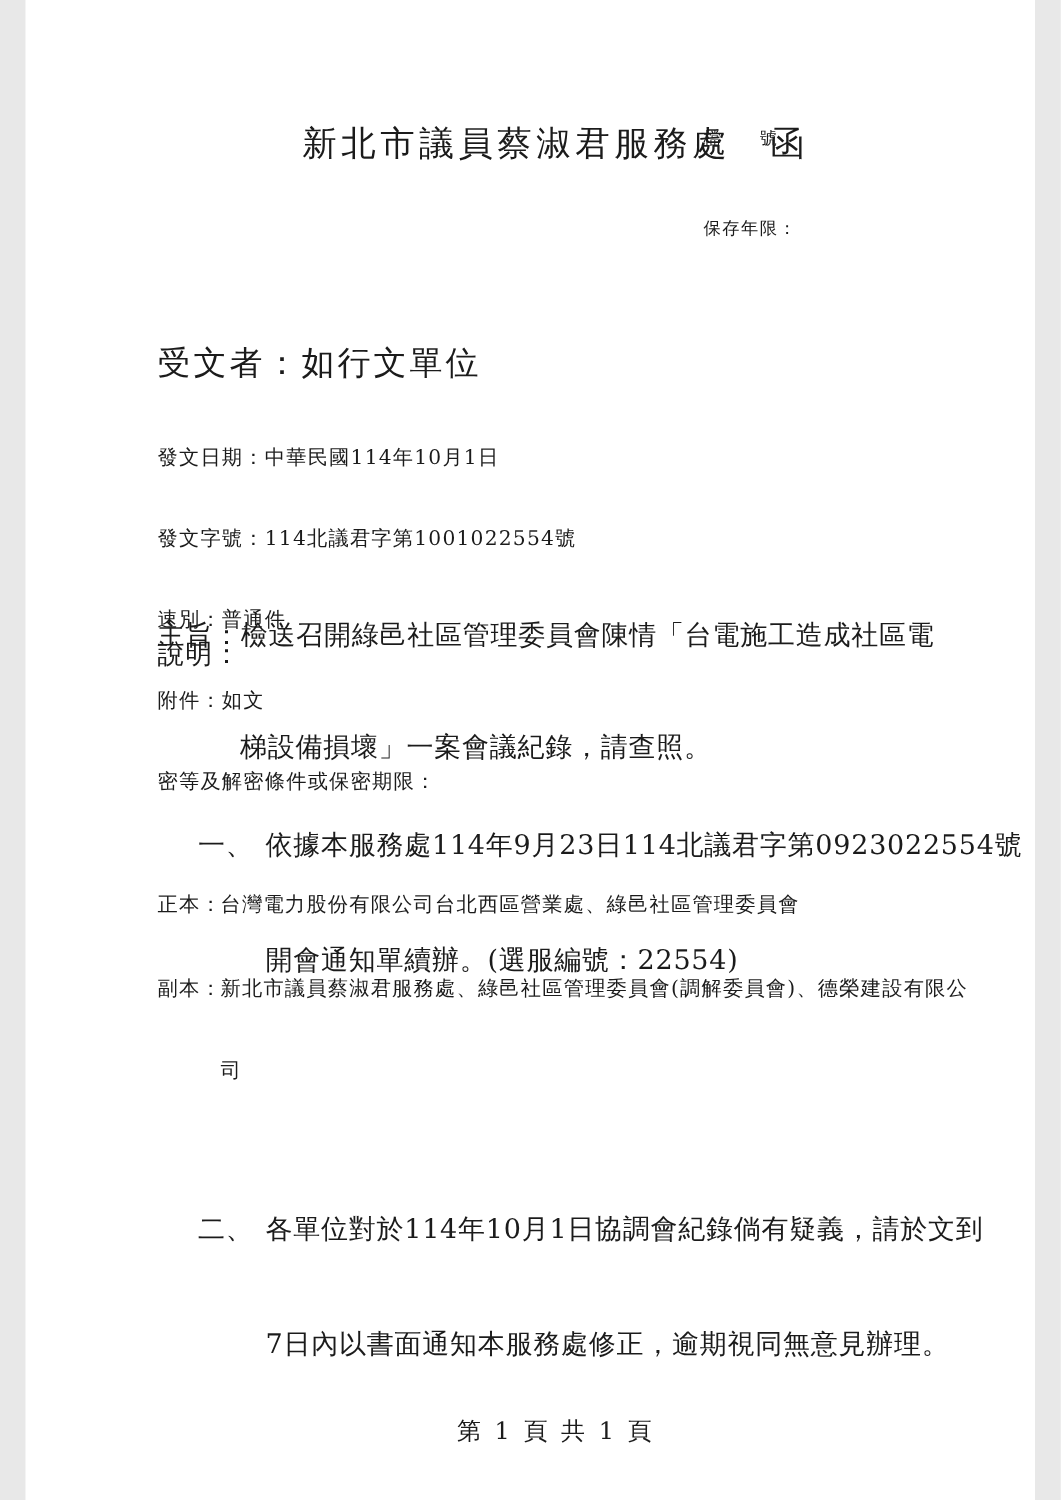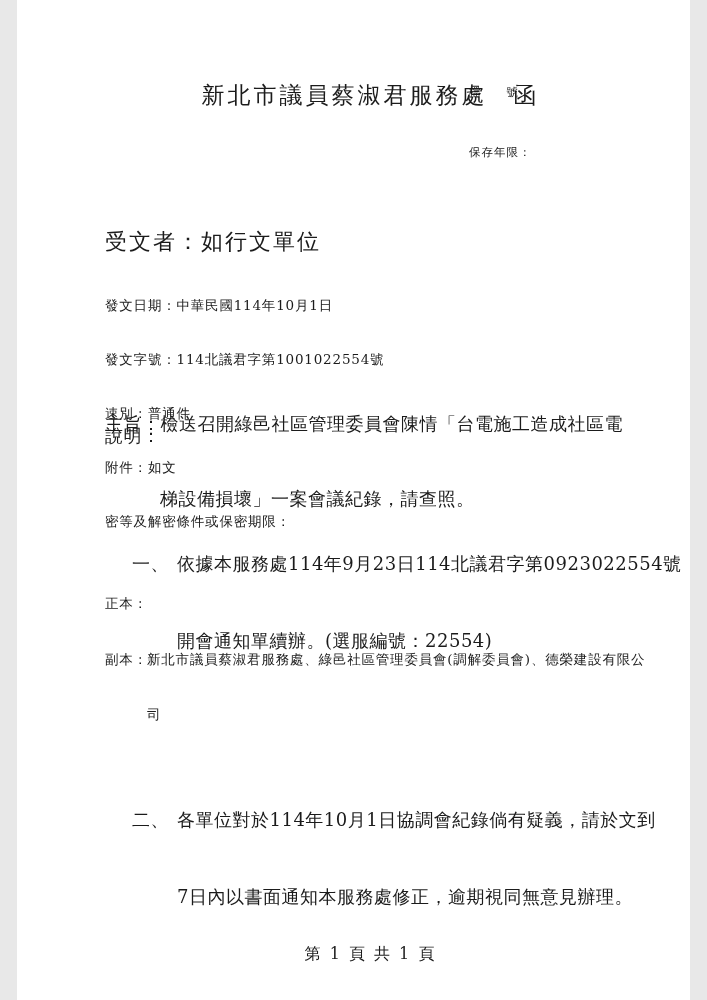--- a/index.html
+++ b/index.html
@@ -155,20 +155,21 @@
         <span class="marker">二、</span>
         <span>各單位對於114年10月1日協調會紀錄倘有疑義，請於文到</span>
       </div>
       <div class="cont">7日內以書面通知本服務處修正，逾期視同無意見辦理。</div>
     </div>
   </div>
 
   <div class="abs copies">
     <div class="row">
       <span class="lbl">正本：</span>
+      <span>台灣電力股份有限公司台北西區營業處、綠邑社區管理委員會</span>
     </div>
     <div class="row">
       <span class="lbl">副本：</span>
       <span>新北市議員蔡淑君服務處、綠邑社區管理委員會(調解委員會)、德榮建設有限公</span>
     </div>
     <div class="cont">司</div>
   </div>
 
   <div class="abs footer">第 1 頁 共 1 頁</div>
 

